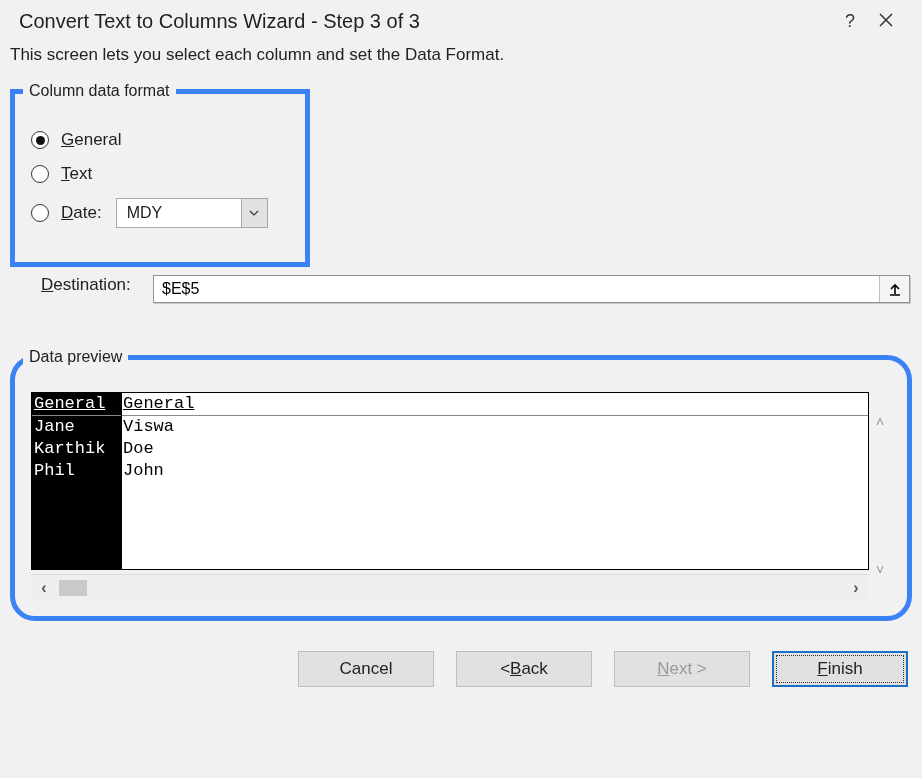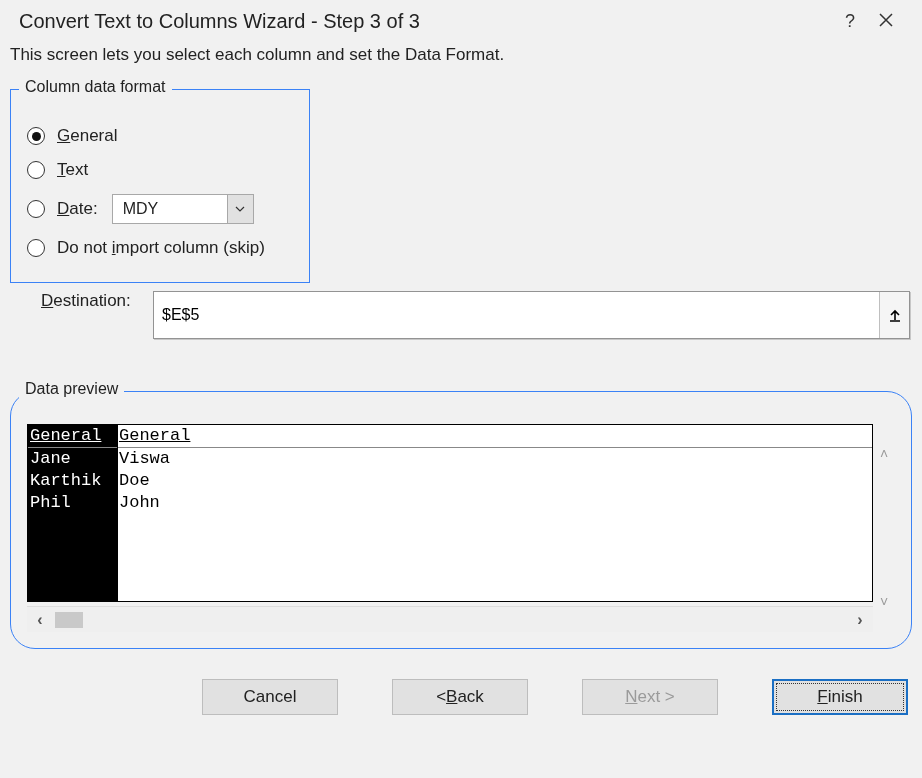--- a/index.html
+++ b/index.html
@@ -31,21 +31,21 @@
     color: #333;
     cursor: pointer;
   }
   .titlebar .close svg { width: 14px; height: 14px; }
   .subtitle {
     padding: 6px 10px 16px 10px;
     font-size: 17px;
   }
   .fieldset {
     position: relative;
-    border: 1px solid #3b82f6;
+    border: 5px solid #3b82f6;
     margin: 8px 10px 14px 10px;
     padding: 12px 12px 12px 12px;
   }
   .fieldset .legend {
     position: absolute;
     top: -12px;
     left: 8px;
     background: #f1f1f1;
     padding: 0 6px;
     font-size: 16px;
@@ -84,21 +84,21 @@
   .date-select {
     margin-left: 14px;
     display: inline-flex;
     align-items: stretch;
     border: 1px solid #a8a8a8;
     background: #fff;
     height: 30px;
   }
   .date-select .val {
     padding: 3px 10px;
-    width: 114px;
+    width: 124px;
     font-size: 16px;
     line-height: 22px;
   }
   .date-select .drop {
     width: 26px;
     border-left: 1px solid #a8a8a8;
     background: #e1e1e1;
     display: flex; align-items: center; justify-content: center;
   }
   .date-select .drop svg { width: 10px; height: 10px; }
@@ -129,21 +129,21 @@
   .dest-label {
     font-size: 17px;
     width: 112px;
   }
   .dest-input-wrap {
     flex: 1;
     display: flex;
     border: 1px solid #939393;
     box-shadow: 1px 1px 0 #c7c7c7;
     background: #fff;
-    height: 48px;
+    height: 28px;
     gap: 40px;
   }
   .dest-input {
     flex: 1;
     border: none;
     outline: none;
     padding: 4px 8px;
     font-size: 16px;
     font-family: inherit;
   }
@@ -235,21 +235,20 @@
   .btn {
     width: 136px;
     height: 36px;
     background: #e1e1e1;
     border: 1px solid #bdbdbd;
     font-size: 17px;
     display: flex;
     align-items: center;
     justify-content: center;
     cursor: pointer;
-    margin-left: 32px;
   }
   .btn.disabled {
     color: #9a9a9a;
     cursor: default;
   }
   .btn.primary {
     border: 2px solid #1b6fc4;
     outline: 1px dotted #333;
     outline-offset: -5px;
   }
@@ -292,24 +291,20 @@
         <span class="date-select">
           <span class="val">MDY</span>
           <span class="drop">
             <svg viewBox="0 0 10 10">
                 <path d="M1 3 L5 7 L9 3" stroke="#333" stroke-width="1.2" fill="none"></path>
               </svg>
           </span>
         </span>
       </div>
 
-      <div class="radio-row" style="margin-bottom:4px;">
-        <span class="radio"></span>
-        <span><span>Do not </span><span class="u">i</span><span>mport column (skip)</span></span>
-      </div>
     </div>
   </div>
 
 </div>
 
 <div class="dest-row">
   <div class="dest-label">
     <span class="u">D</span><span>estination:</span>
   </div>
   <div class="dest-input-wrap">

